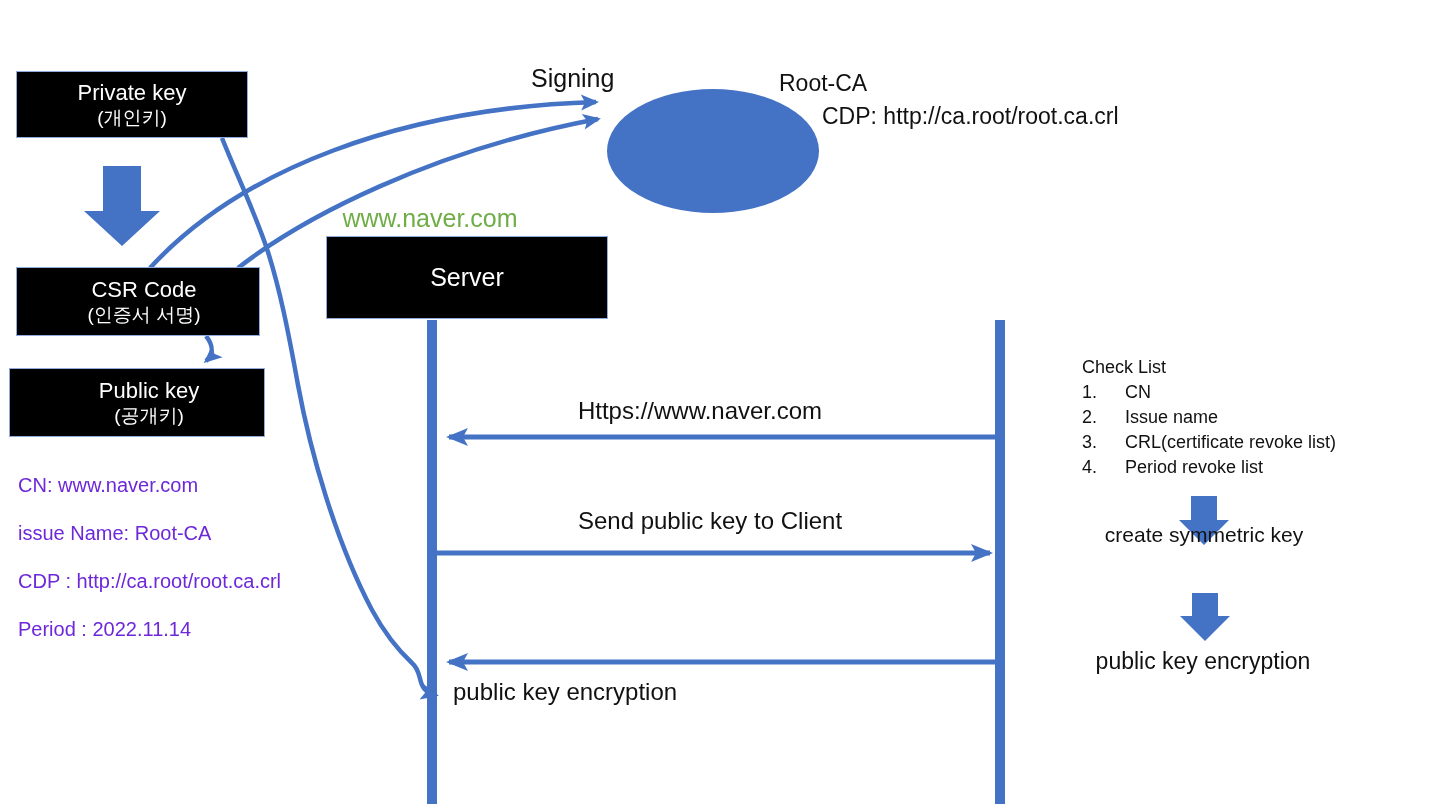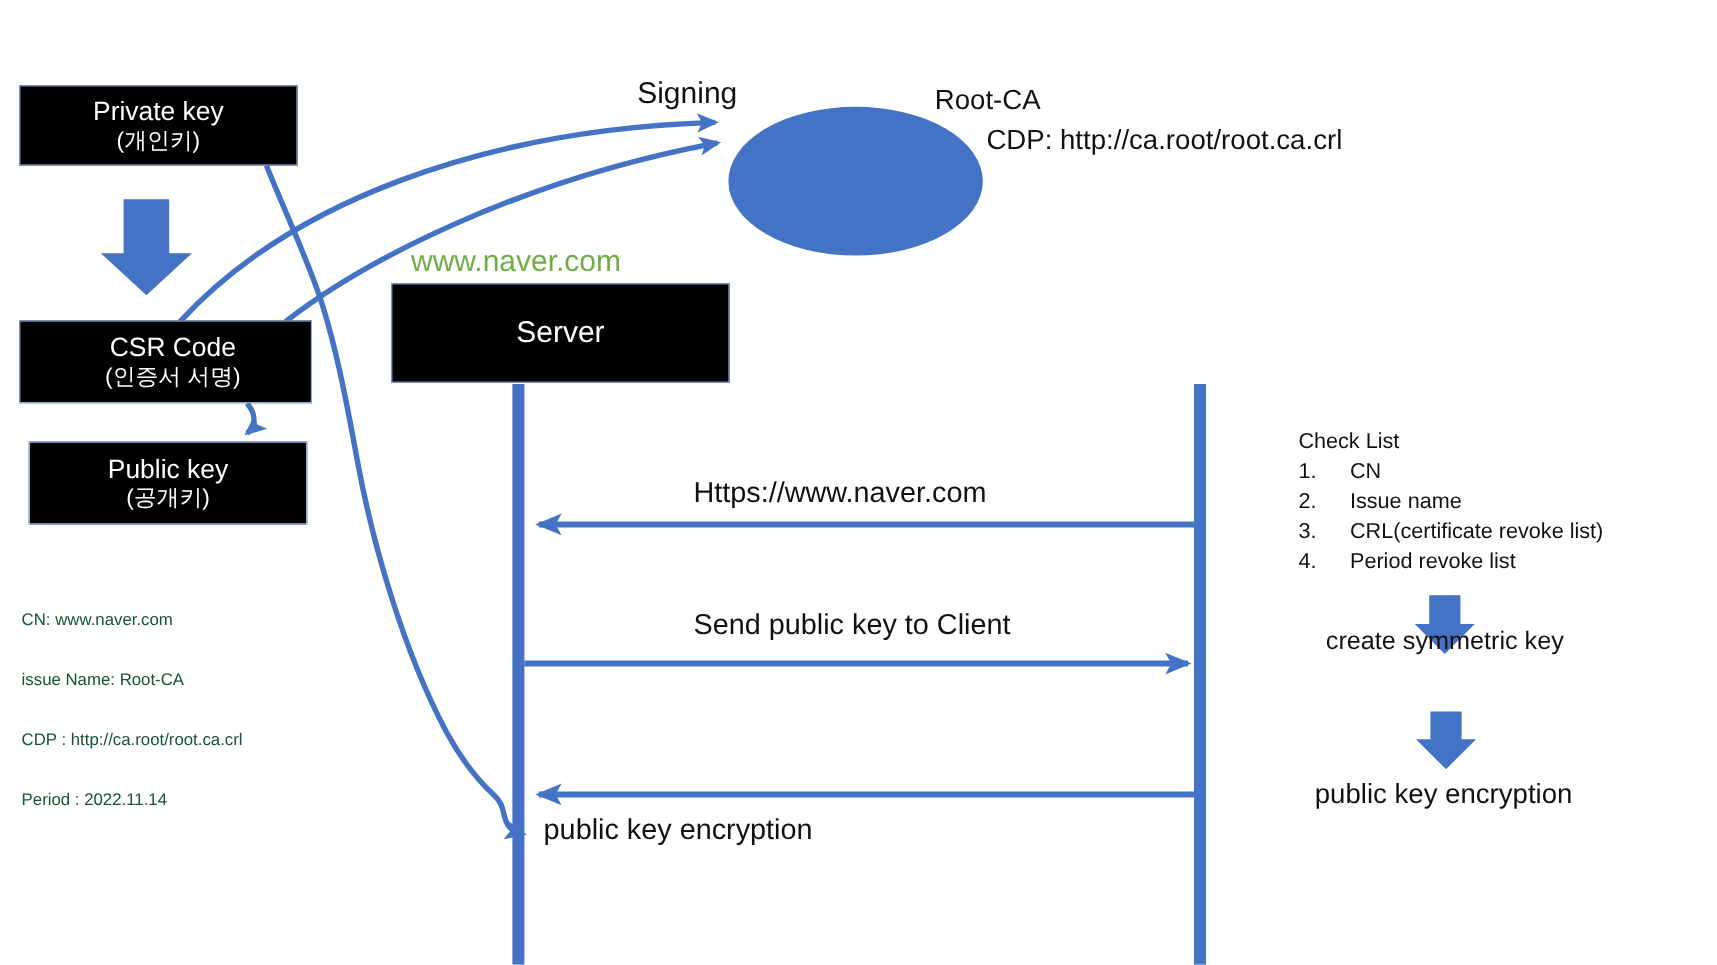--- a/index.html
+++ b/index.html
@@ -55,24 +55,23 @@
   }
   .blacktext { color: #111111; }
   .msg-label {
     position: absolute;
     z-index: 2;
     text-align: center;
     font-size: 24px;
     color: #111111;
   }
   .info-line {
-    font-size: 14px;
-    color: #14532d;
+    font-size: 20px;
+    color: #6d28d9;
     white-space: nowrap;
-    margin-top: 34px;
   }
   .checklist {
     position: absolute;
     z-index: 2;
     left: 1082px; top: 355px;
     font-size: 18px;
     color: #111111;
     line-height: 25px;
   }
   .cl-row { display: flex; }
@@ -127,21 +126,21 @@
   <div class="box" style="left:16px; top:71px; width:230px; height:65px;">
     <span class="l1">Private key</span>
     <span class="l2">(개인키)</span>
   </div>
 
   <div class="box" style="left:16px; top:267px; width:230px; height:67px;padding-left:12px;">
     <span class="l1">CSR Code</span>
     <span class="l2">(인증서 서명)</span>
   </div>
 
-  <div class="box" style="left:24px; top:368px; width:230px; height:67px;">
+  <div class="box" style="left:9px; top:368px; width:230px; height:67px;padding-left:24px;">
     <span class="l1">Public key</span>
     <span class="l2">(공개키)</span>
   </div>
 
   <div class="abs blacktext" style="left:531px; top:64px; font-size:25px;">Signing</div>
   <div class="abs blacktext" style="left:779px; top:70px; font-size:23px;">Root-CA</div>
   <div class="abs blacktext" style="left:822px; top:103px; font-size:23px;">CDP: http://ca.root/root.ca.crl</div>
 
   <div class="abs" style="left:290px; top:204px; width:280px; text-align:center; font-size:25px; color:#70AD47;">www.naver.com</div>
 

